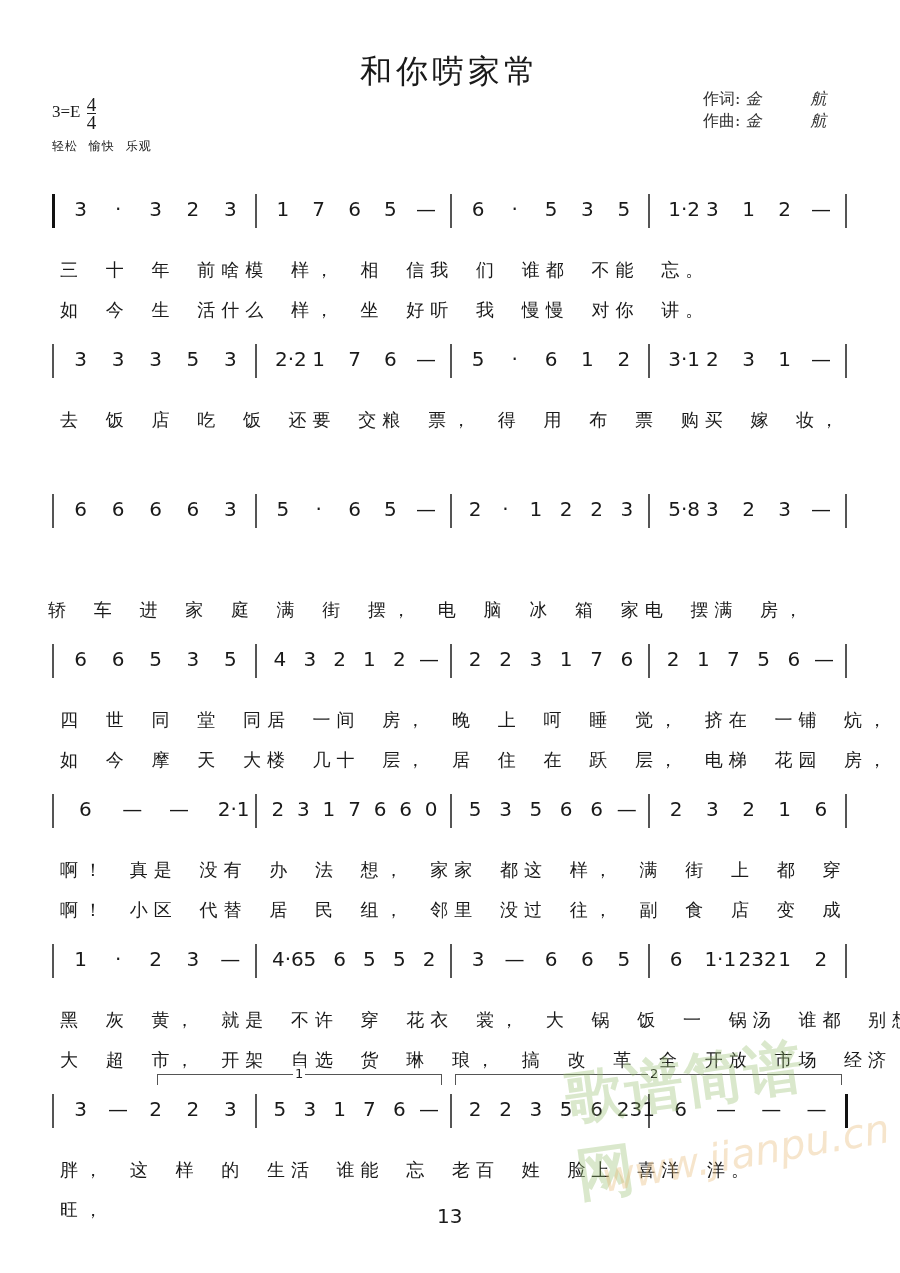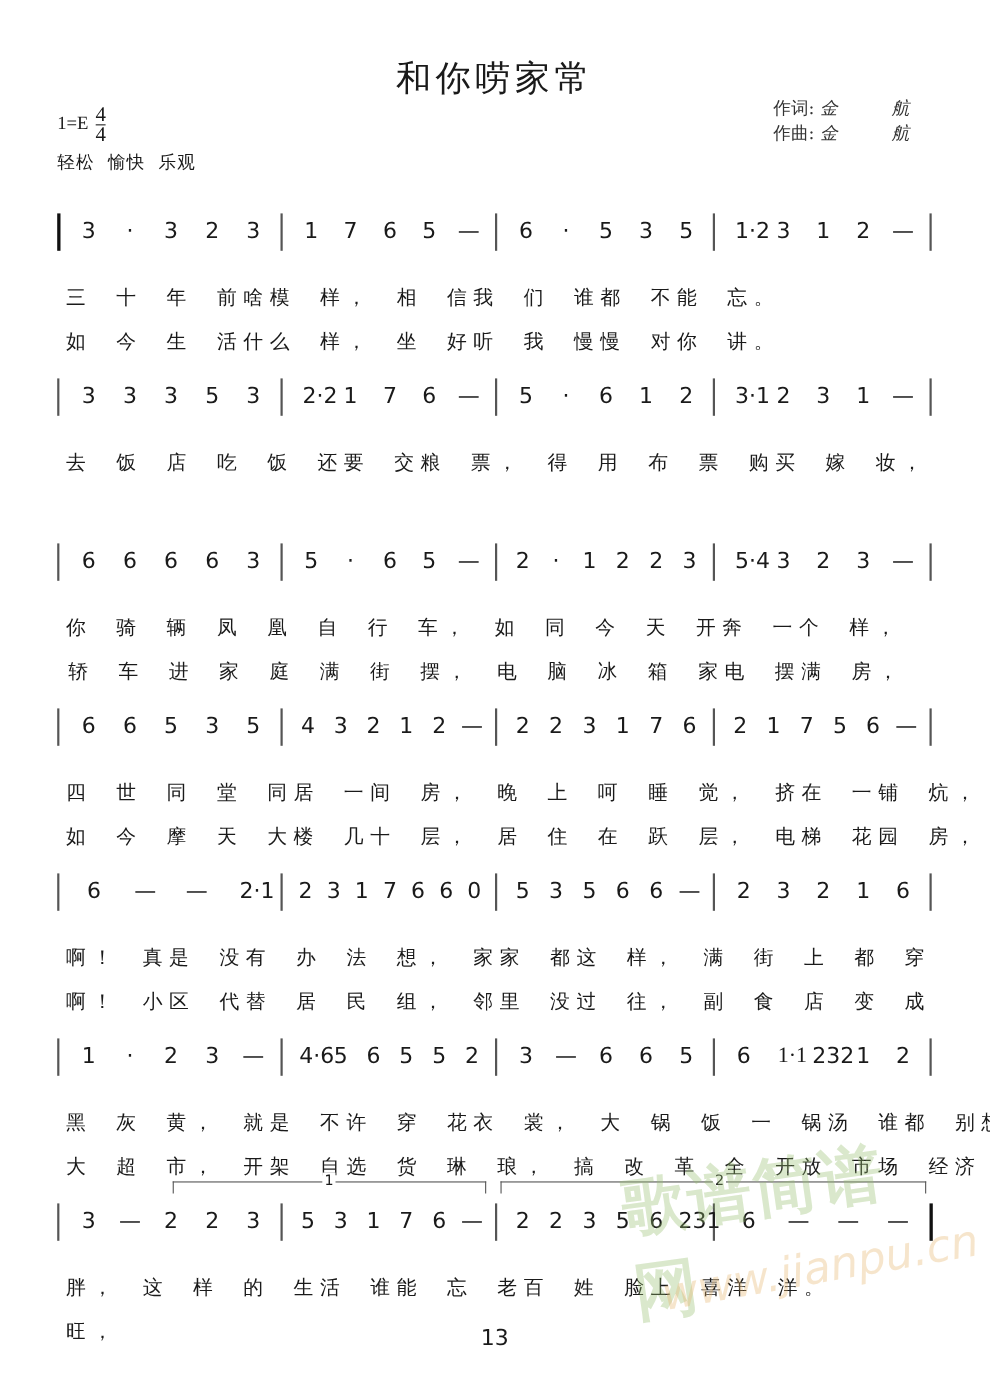--- a/index.html
+++ b/index.html
@@ -4,21 +4,21 @@
 <style>
   html, body { margin: 0; padding: 0; background: #ffffff; }
   body { width: 900px; height: 1273px; position: relative; overflow: hidden;
          font-family: "DejaVu Sans", "Liberation Sans", sans-serif; color: #1a1a1a; }
   .title { position: absolute; left: 0; width: 900px; top: 50px; text-align: center;
            font-size: 32px; letter-spacing: 4px; }
   .key { position: absolute; left: 52px; top: 96px; font-family: "Liberation Serif", serif; font-size: 17px; }
   .key .frac { display: inline-block; vertical-align: middle; text-align: center; line-height: 17px; font-size: 19px; margin-left: 2px; }
   .key .frac span { display: block; }
   .key .frac .num { border-bottom: 1px solid #222; }
-  .tempo { position: absolute; left: 52px; top: 138px; font-size: 16px; letter-spacing: 1px; word-spacing: 6px; }
+  .tempo { position: absolute; left: 52px; top: 138px; font-size: 12px; letter-spacing: 1px; word-spacing: 6px; }
   .credits { position: absolute; left: 703px; top: 88px; font-family: "DejaVu Serif", serif; font-size: 16px; line-height: 22px; color: #333; }
   .credits div span { display: inline-block; }
   .credits .name { letter-spacing: 22px; font-style: italic; }
 
   .system { position: absolute; left: 0; width: 900px; }
   .notes { position: absolute; left: 0; top: 0; width: 900px; height: 50px; }
   .bar { position: absolute; top: 8px; width: 1.5px; height: 34px; background: #555; }
   .bar.thick { width: 3px; background: #111; }
   .note { position: absolute; top: 10px; width: 20px; text-align: center; font-size: 20px; line-height: 26px; }
   .lyric { position: absolute; left: 0; width: 900px; height: 24px; font-size: 18px; }
@@ -31,21 +31,21 @@
   .watermark { position: absolute; left: 540px; top: 1030px; width: 320px; height: 200px; pointer-events: none; }
   .wm-cn { position: absolute; left: 30px; top: 10px; font-size: 58px; font-weight: bold; color: rgba(150,190,110,0.35); transform: rotate(-8deg); letter-spacing: 2px; }
   .wm-url { position: absolute; left: 60px; top: 100px; font-size: 40px; font-style: italic; color: rgba(230,180,110,0.35); transform: rotate(-10deg); }
 </style>
 </head>
 <body>
 
 <div class="title">和你唠家常</div>
 
 <div class="key">
-  <span>1=E</span>
+  <span>3=E</span>
   <span class="frac">
     <span class="num">4</span>
     <span>4</span>
   </span>
 </div>
 <div class="tempo">轻松 愉快 乐观</div>
 
 <div class="credits">
   <div>
     <span>作词:</span>
@@ -141,31 +141,28 @@
         <div class="note" style="left: 308.7px; width: 20px;">·</div>
         <div class="note" style="left: 344.5px; width: 20px;">6</div>
         <div class="note" style="left: 380.3px; width: 20px;">5</div>
         <div class="note" style="left: 416.1px; width: 20px;">—</div>
         <div class="note" style="left: 465.167px; width: 20px;">2</div>
         <div class="note" style="left: 495.5px; width: 20px;">·</div>
         <div class="note" style="left: 525.833px; width: 20px;">1</div>
         <div class="note" style="left: 556.167px; width: 20px;">2</div>
         <div class="note" style="left: 586.5px; width: 20px;">2</div>
         <div class="note" style="left: 616.833px; width: 20px;">3</div>
-        <div class="note" style="left: 666.1px; width: 36px;">5·4</div>
+        <div class="note" style="left: 666.1px; width: 36px;">5·8</div>
         <div class="note" style="left: 702.3px; width: 20px;">3</div>
         <div class="note" style="left: 738.5px; width: 20px;">2</div>
         <div class="note" style="left: 774.7px; width: 20px;">3</div>
         <div class="note" style="left: 810.9px; width: 20px;">—</div>
       </div>
-      <div class="lyric" style="top: 72px;">
-        <span style="left: 60px; letter-spacing: 6px; word-spacing: 10px;">你 骑 辆 凤 凰 自 行 车， 如 同 今 天 开奔 一个 样，</span>
-      </div>
-      <div class="lyric" style="top: 112px;">
-        <span style="left: 62px; letter-spacing: 6px; word-spacing: 10px;">轿 车 进 家 庭 满 街 摆， 电 脑 冰 箱 家电 摆满 房，</span>
+      <div class="lyric" style="top: 112px;">
+        <span style="left: 48px; letter-spacing: 6px; word-spacing: 10px;">轿 车 进 家 庭 满 街 摆， 电 脑 冰 箱 家电 摆满 房，</span>
       </div>
     </div>
     <div class="system" style="top: 636px; height: 150px;">
       <div class="notes">
         <div class="bar" style="left: 52px;"></div>
         <div class="bar" style="left: 255px;"></div>
         <div class="bar" style="left: 450px;"></div>
         <div class="bar" style="left: 648px;"></div>
         <div class="bar" style="left: 845px;"></div>
         <div class="note" style="left: 70.7px; width: 20px;">6</div>
@@ -253,21 +250,21 @@
         <div class="note" style="left: 329.583px; width: 20px;">6</div>
         <div class="note" style="left: 359.417px; width: 20px;">5</div>
         <div class="note" style="left: 389.25px; width: 20px;">5</div>
         <div class="note" style="left: 419.083px; width: 20px;">2</div>
         <div class="note" style="left: 468.2px; width: 20px;">3</div>
         <div class="note" style="left: 504.6px; width: 20px;">—</div>
         <div class="note" style="left: 541px; width: 20px;">6</div>
         <div class="note" style="left: 577.4px; width: 20px;">6</div>
         <div class="note" style="left: 613.8px; width: 20px;">5</div>
         <div class="note" style="left: 666.1px; width: 20px;">6</div>
-        <div class="note" style="left: 702.3px; width: 36px; font-family: Liberation Serif, serif;">1·1</div>
+        <div class="note" style="left: 702.3px; width: 36px;">1·1</div>
         <div class="note" style="left: 738.5px; width: 36px;">232</div>
         <div class="note" style="left: 774.7px; width: 20px;">1</div>
         <div class="note" style="left: 810.9px; width: 20px;">2</div>
       </div>
       <div class="lyric" style="top: 72px;">
         <span style="left: 60px; letter-spacing: 6px; word-spacing: 10px;">黑 灰 黄， 就是 不许 穿 花衣 裳， 大 锅 饭 一 锅汤 谁都 别想</span>
       </div>
       <div class="lyric" style="top: 112px;">
         <span style="left: 60px; letter-spacing: 6px; word-spacing: 10px;">大 超 市， 开架 自选 货 琳 琅， 搞 改 革 全 开放 市场 经济</span>
       </div>

